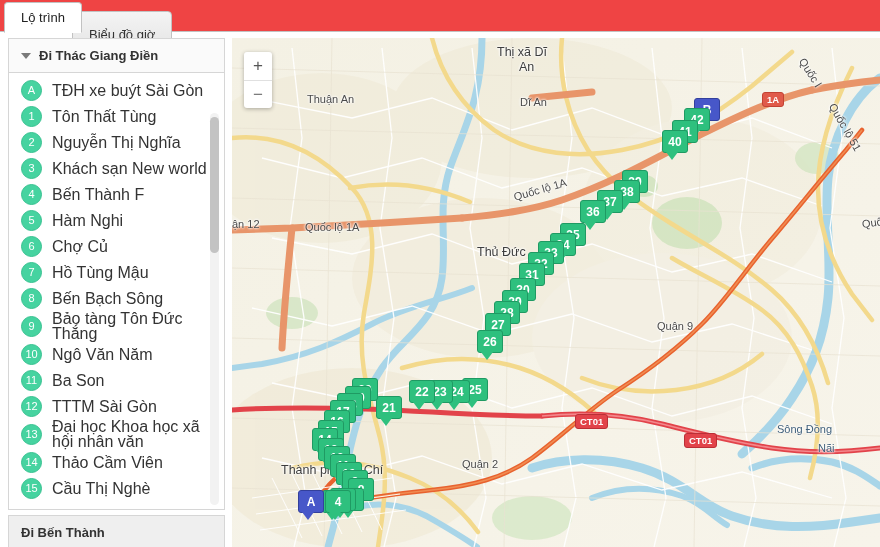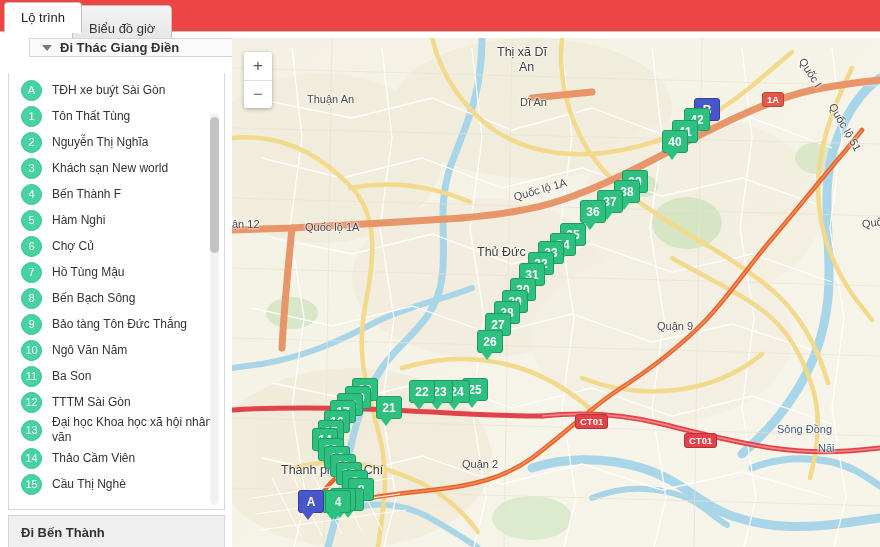--- a/index.html
+++ b/index.html
@@ -12,21 +12,21 @@
   }
   #app { position: relative; width: 880px; height: 547px; background: #fff; }
 
   
   .tabbar {
     position: absolute; left: 0; top: 0; width: 880px; height: 32px;
     background: #ef4444;
     border-bottom: 1px solid #c2c2c2;
   }
   .tab {
-    position: absolute; top: 5px; height: 46px;
+    position: absolute; top: 11px; height: 46px;
     padding: 0 16px;
     display: flex; align-items: center;
     font-size: 13px; color: #333;
     border: 1px solid #c2c2c2;
     border-top-left-radius: 4px; border-top-right-radius: 4px;
     background: linear-gradient(#f4f4f4, #e2e2e2);
     cursor: pointer;
     white-space: nowrap;
   }
   .tab.active {
@@ -39,27 +39,26 @@
   #tab0 { left: 4px; }
   #tab1 { left: 72px; }
 
   
   .sidebar {
     position: absolute; left: 8px; top: 38px;
     width: 217px; height: 501px;
     background: #fff;
   }
   .panel-header {
-    position: absolute; left: 0; top: 0; width: 217px; height: 19px;
+    position: absolute; left: 0; top: 0; width: 217px; height: 35px;
     background: #fafafa;
     border: 1px solid #d6d6d6;
     display: flex; align-items: center;
     padding-left: 12px;
     cursor: pointer;
-    margin-left: 21px;
   }
   .panel-header .caret {
     width: 0; height: 0; margin-right: 8px;
     border-left: 5px solid transparent;
     border-right: 5px solid transparent;
     border-top: 6px solid #7a7a7a;
   }
   .panel-title {
     font-size: 13px; font-weight: bold; color: #333;
   }
@@ -82,21 +81,21 @@
     flex: 0 0 auto;
     width: 21px; height: 21px; border-radius: 50%;
     background: #46d3a0;
     color: #ffffff;
     font-size: 11px;
     display: flex; align-items: center; justify-content: center;
     margin-right: 10px;
     border: 1px solid #38c291;
   }
   .stop-label {
-    font-size: 12px; color: #333; line-height: 15px;
+    font-size: 16px; color: #333; line-height: 15px;
   }
 
   .sb-track {
     position: absolute; right: 5px; top: 40px;
     width: 9px; height: 392px;
     background: #f2f2f2; border-radius: 5px;
     cursor: pointer;
   }
   .sb-thumb {
     position: absolute; left: 0; top: 4px;

